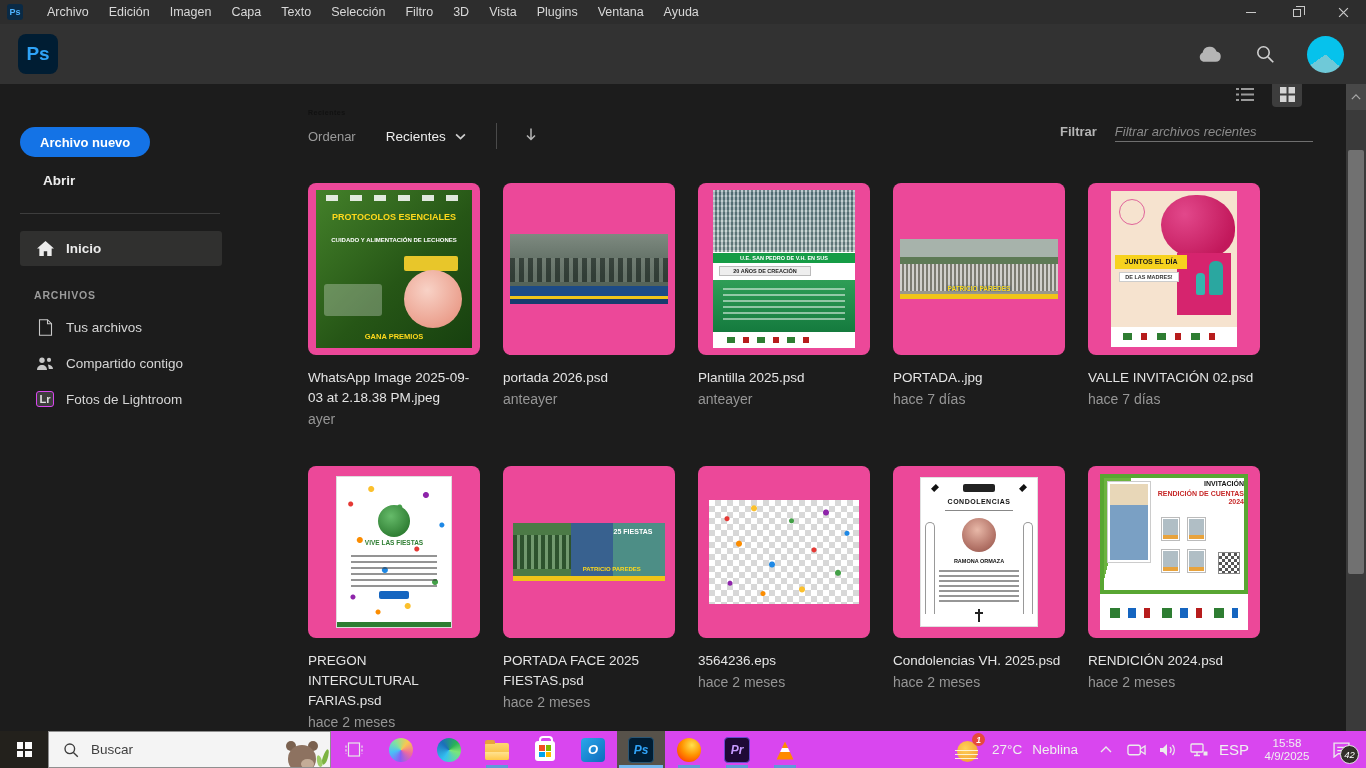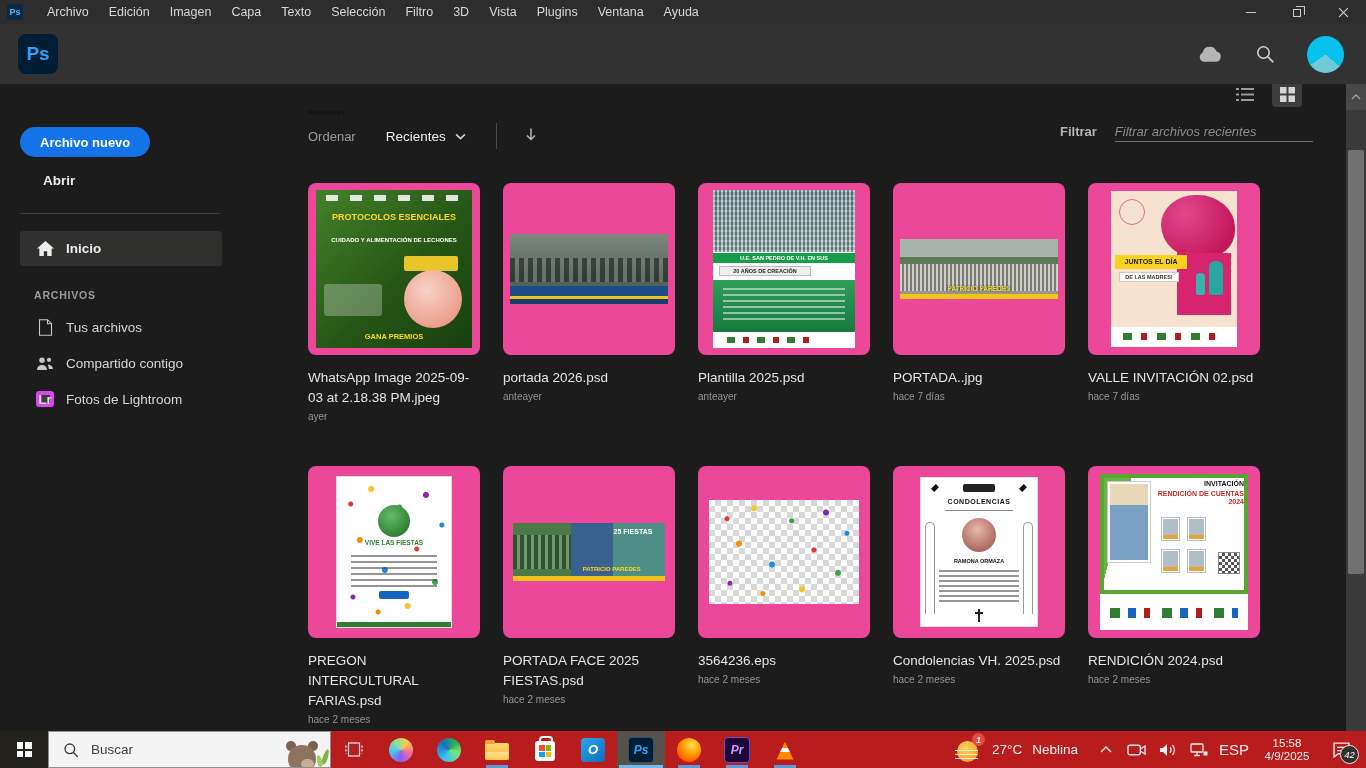--- a/index.html
+++ b/index.html
@@ -35,22 +35,22 @@
     background:#1473e6;color:#fff;font-weight:bold;font-size:13px;font-family:inherit;}
   .open-btn{position:absolute;left:43px;top:89px;color:#ececec;font-weight:bold;font-size:13.5px;}
   .sb-divider{position:absolute;left:20px;top:129px;width:200px;height:1px;background:#3d3d3d;}
   .nav-home{position:absolute;left:20px;top:147px;width:202px;height:35px;background:#30302f;border-radius:3px;
     display:flex;align-items:center;color:#ececec;font-weight:bold;font-size:13.5px;}
   .nav-home .sb-ic{margin:0 12px 0 16px;}
   .sb-section{position:absolute;left:34px;top:205px;color:#9b9b9b;font-size:10.5px;font-weight:bold;letter-spacing:.8px;}
   .sb-list{position:absolute;left:20px;top:225px;width:202px;}
   .sb-item{height:36px;display:flex;align-items:center;color:#d6d6d6;font-size:13.5px;}
   .sb-ic{width:18px;height:18px;margin:0 12px 0 16px;display:flex;align-items:center;justify-content:center;flex:none;}
-  .lr-badge{width:18px;height:16px;border-radius:3px;background:#3d3d3d;border:4px solid #d946ef;color:#e0e0e0;
-    font-size:13px;font-weight:bold;display:flex;align-items:center;justify-content:center;}
+  .lr-badge{width:18px;height:16px;border-radius:3px;background:#3d3d3d;border:1px solid #d946ef;color:#e0e0e0;
+    font-size:11px;font-weight:bold;display:flex;align-items:center;justify-content:center;}
 
   
   .content{position:absolute;left:308px;top:0;right:20px;bottom:0;}
   .c-title{position:absolute;left:0;top:-3px;font-size:17px;font-weight:bold;color:#ececec;}
   .c-controls{position:absolute;left:0;top:38px;height:28px;display:flex;align-items:center;}
   .sort-label{color:#9a9a9a;font-size:13px;margin-right:30px;}
   .sort-dd{display:flex;align-items:center;gap:9px;color:#ececec;font-size:13.5px;}
   .vdiv{width:1px;height:26px;background:#4a4a4a;margin:0 28px 0 30px;}
   .filter{position:absolute;top:38px;left:752px;display:flex;align-items:baseline;}
   .filter label{color:#b5b5b5;font-weight:bold;font-size:13px;margin-right:18px;}
@@ -60,21 +60,21 @@
   .view-toggles{position:absolute;top:-3px;right:44px;display:flex;align-items:center;gap:12px;}
   .vt-btn{display:flex;align-items:center;justify-content:center;width:30px;height:26px;border-radius:4px;}
   .vt-btn.active{background:#3d3d3d;}
 
   
   .row{position:absolute;left:0;display:flex;gap:23px;}
   .row1{top:99px;} .row2{top:382px;}
   .cell{width:172px;}
   .card{width:172px;height:172px;background:#ec4899;border-radius:8px;display:flex;align-items:center;justify-content:center;overflow:hidden;}
   .fname{margin-top:13px;color:#e4e4e4;font-size:13.5px;line-height:20px;}
-  .fdate{margin-top:3px;color:#969696;font-size:10px;}
+  .fdate{margin-top:3px;color:#969696;font-size:14px;}
 
   
   .scrollbar{position:absolute;right:0;top:0;width:20px;height:100%;background:#3a3a3a;}
   .sb-up{height:26px;background:#484848;display:flex;align-items:center;justify-content:center;}
   .sb-thumb{position:absolute;left:2px;right:2px;top:66px;height:424px;background:#717171;border-radius:2px;}
 
   
   .th{position:relative;overflow:hidden;}
   .tt{position:absolute;left:0;right:0;text-align:center;font-weight:bold;line-height:1.15;}
 
@@ -194,21 +194,21 @@
   .r-s1{top:44px;left:62px;} .r-s2{top:44px;left:88px;} .r-s3{top:76px;left:62px;} .r-s4{top:76px;left:88px;}
   .r-qr{position:absolute;top:78px;right:8px;width:22px;height:22px;background-color:#fff;
     background-image:linear-gradient(45deg,#555 25%,transparent 25%,transparent 75%,#555 75%),
                      linear-gradient(45deg,#555 25%,transparent 25%,transparent 75%,#555 75%);
     background-size:6px 6px;background-position:0 0,3px 3px;border:1px solid #888;}
   .r-foot{position:absolute;bottom:0;left:0;right:0;height:32px;background:#fff;}
   .r-foot::after{content:"";position:absolute;top:10px;left:10px;width:128px;height:10px;
     background:repeating-linear-gradient(90deg,#2e7d32 0 10px,transparent 10px 18px,#1565c0 18px 26px,transparent 26px 34px,#b71c1c 34px 40px,transparent 40px 52px);}
 
   
-  .taskbar{position:absolute;left:0;bottom:0;width:100%;height:37px;background:#b91c1c;display:flex;align-items:stretch;}
+  .taskbar{position:absolute;left:0;bottom:0;width:100%;height:37px;background:#d946ef;display:flex;align-items:stretch;}
   .tb-start{width:48px;display:flex;align-items:center;justify-content:center;background:#23211c;}
   .winlogo{width:15px;height:15px;display:grid;grid-template-columns:1fr 1fr;grid-template-rows:1fr 1fr;gap:2px;}
   .winlogo i{background:#fbfbfb;}
   .tb-search{width:283px;background:#f4f4f4;border:1px solid #8f8f8f;display:flex;align-items:center;position:relative;}
   .tb-search svg{margin-left:14px;flex:none;}
   .tb-search input{border:none;background:transparent;outline:none;font-size:13.5px;color:#222;margin-left:10px;width:140px;font-family:inherit;}
   .tb-search input::placeholder{color:#3f3f3f;}
   .bear{position:absolute;right:0;top:0;width:46px;height:100%;overflow:hidden;}
   .bear-head{position:absolute;right:14px;bottom:-6px;width:28px;height:28px;border-radius:50%;background:#8d7260;}
   .bear-ear{position:absolute;right:34px;bottom:16px;width:10px;height:10px;border-radius:50%;background:#7a614f;}

